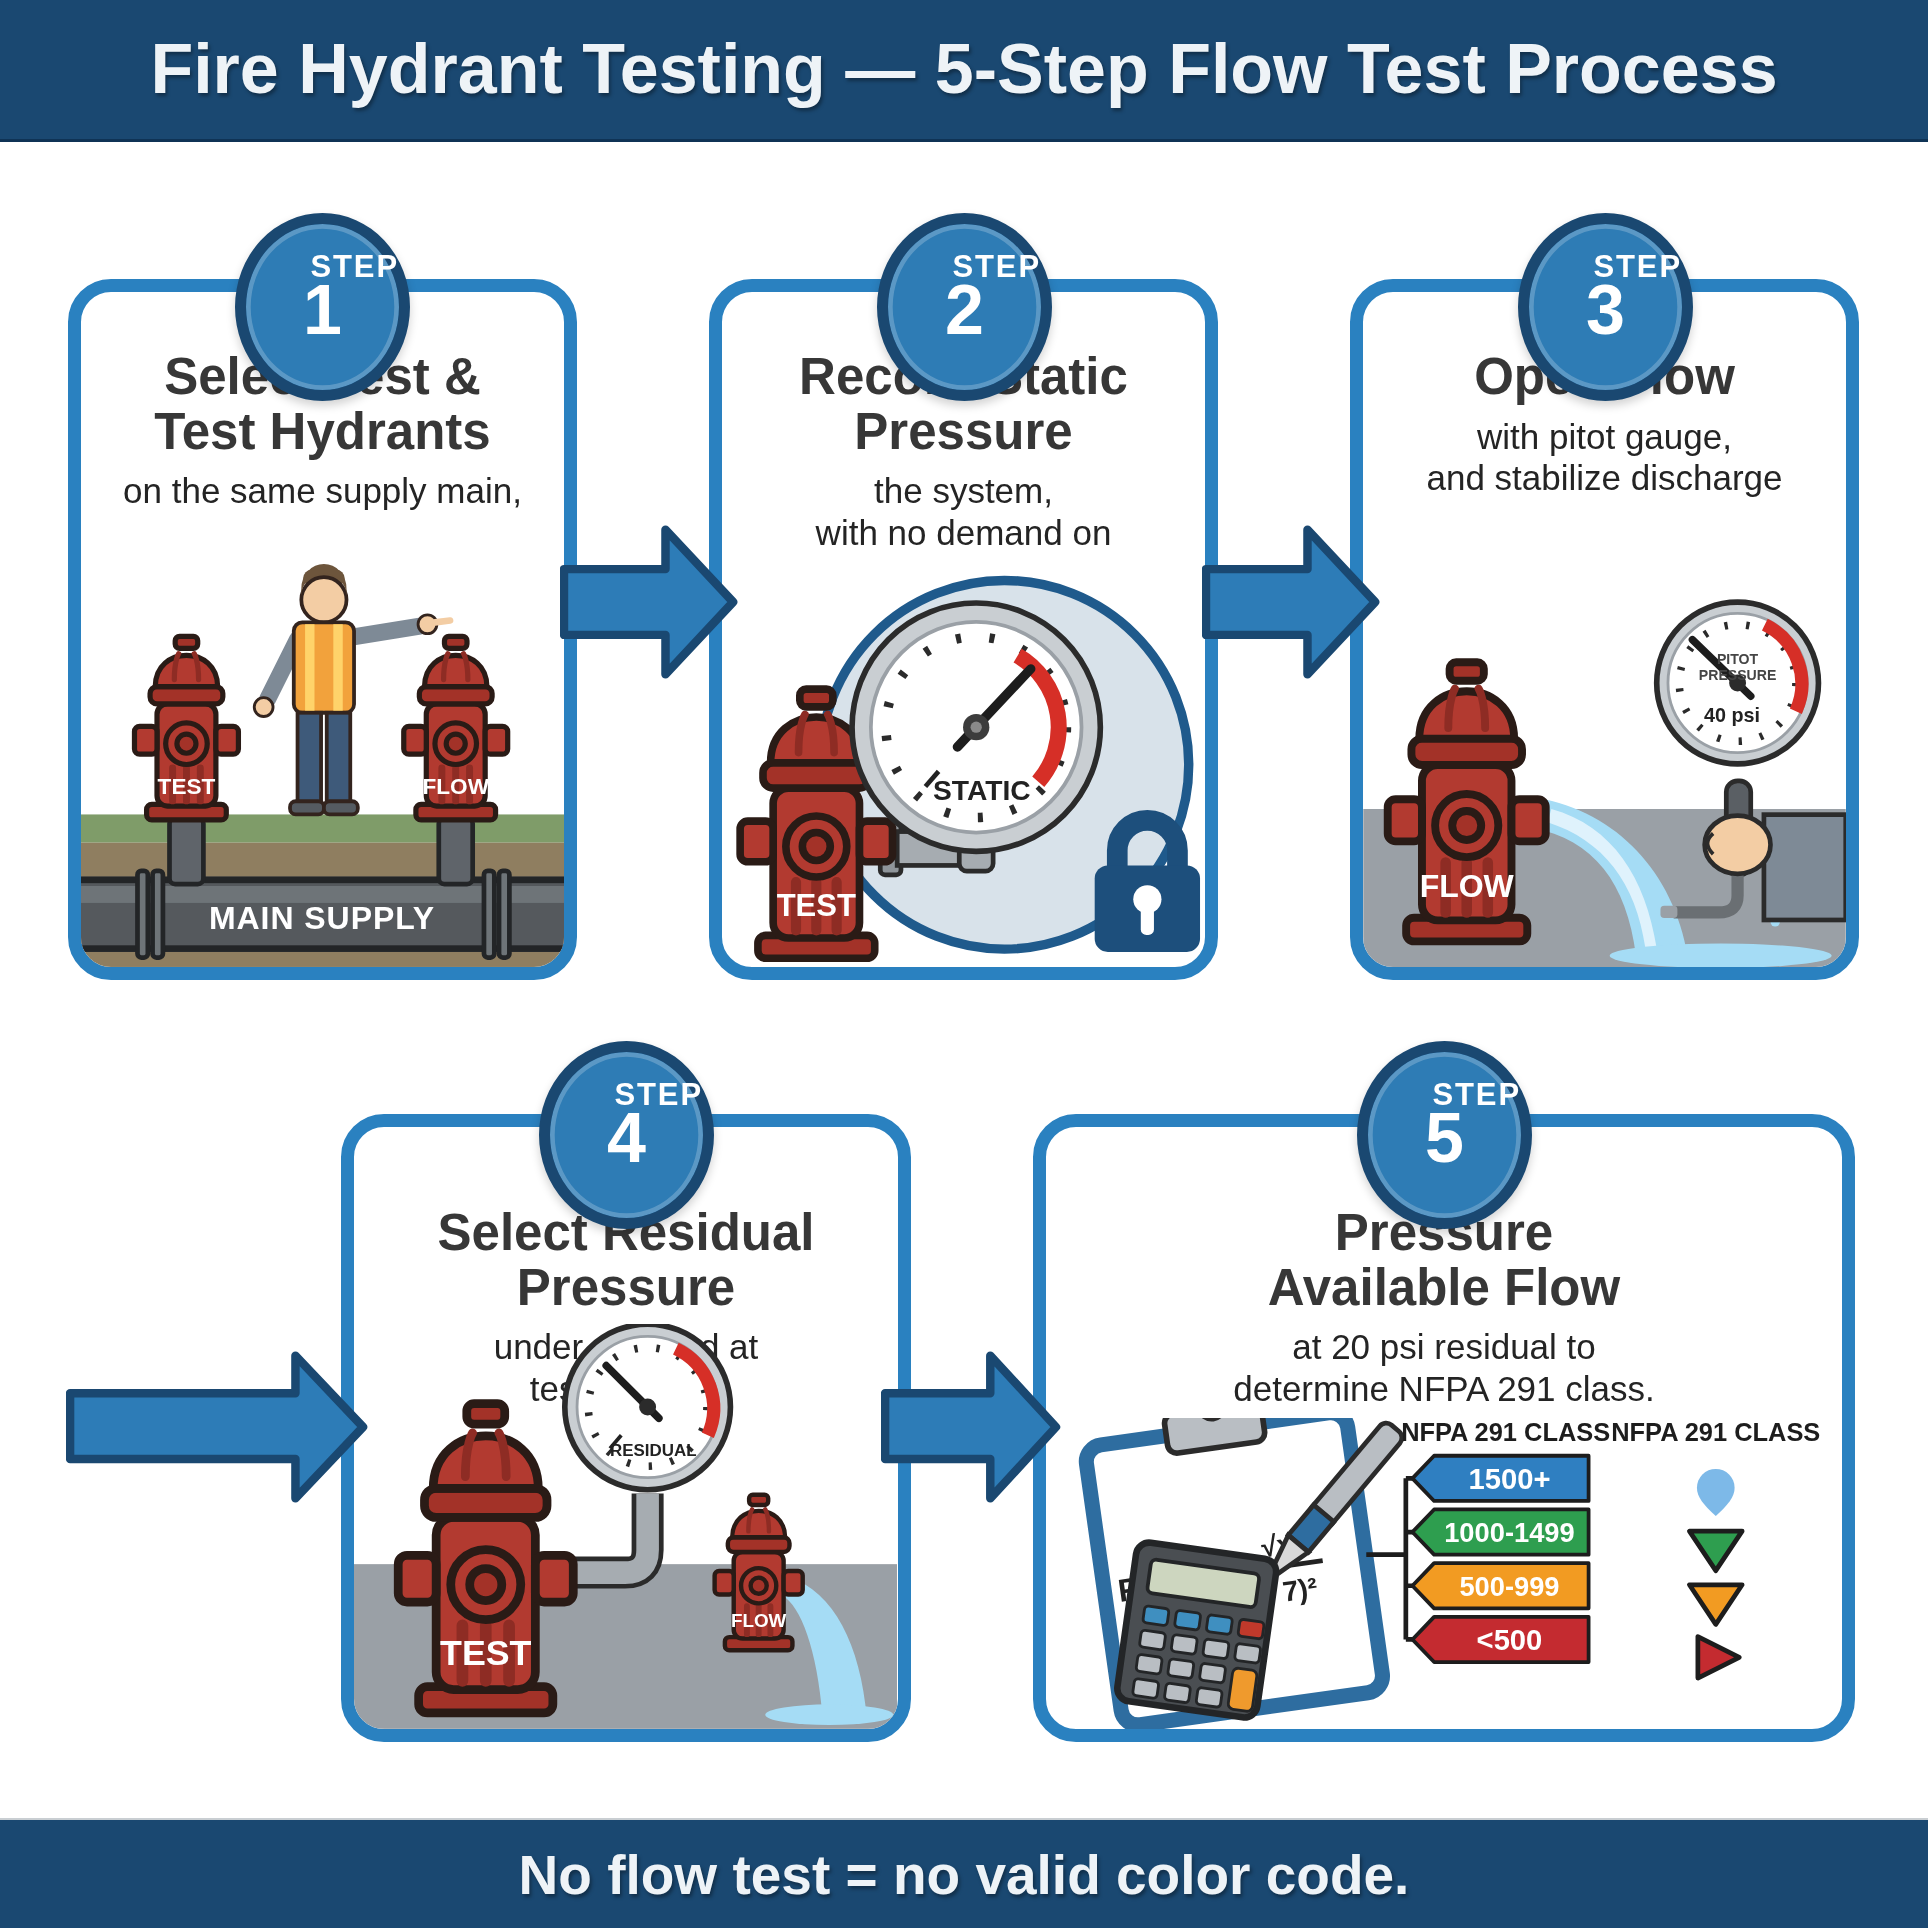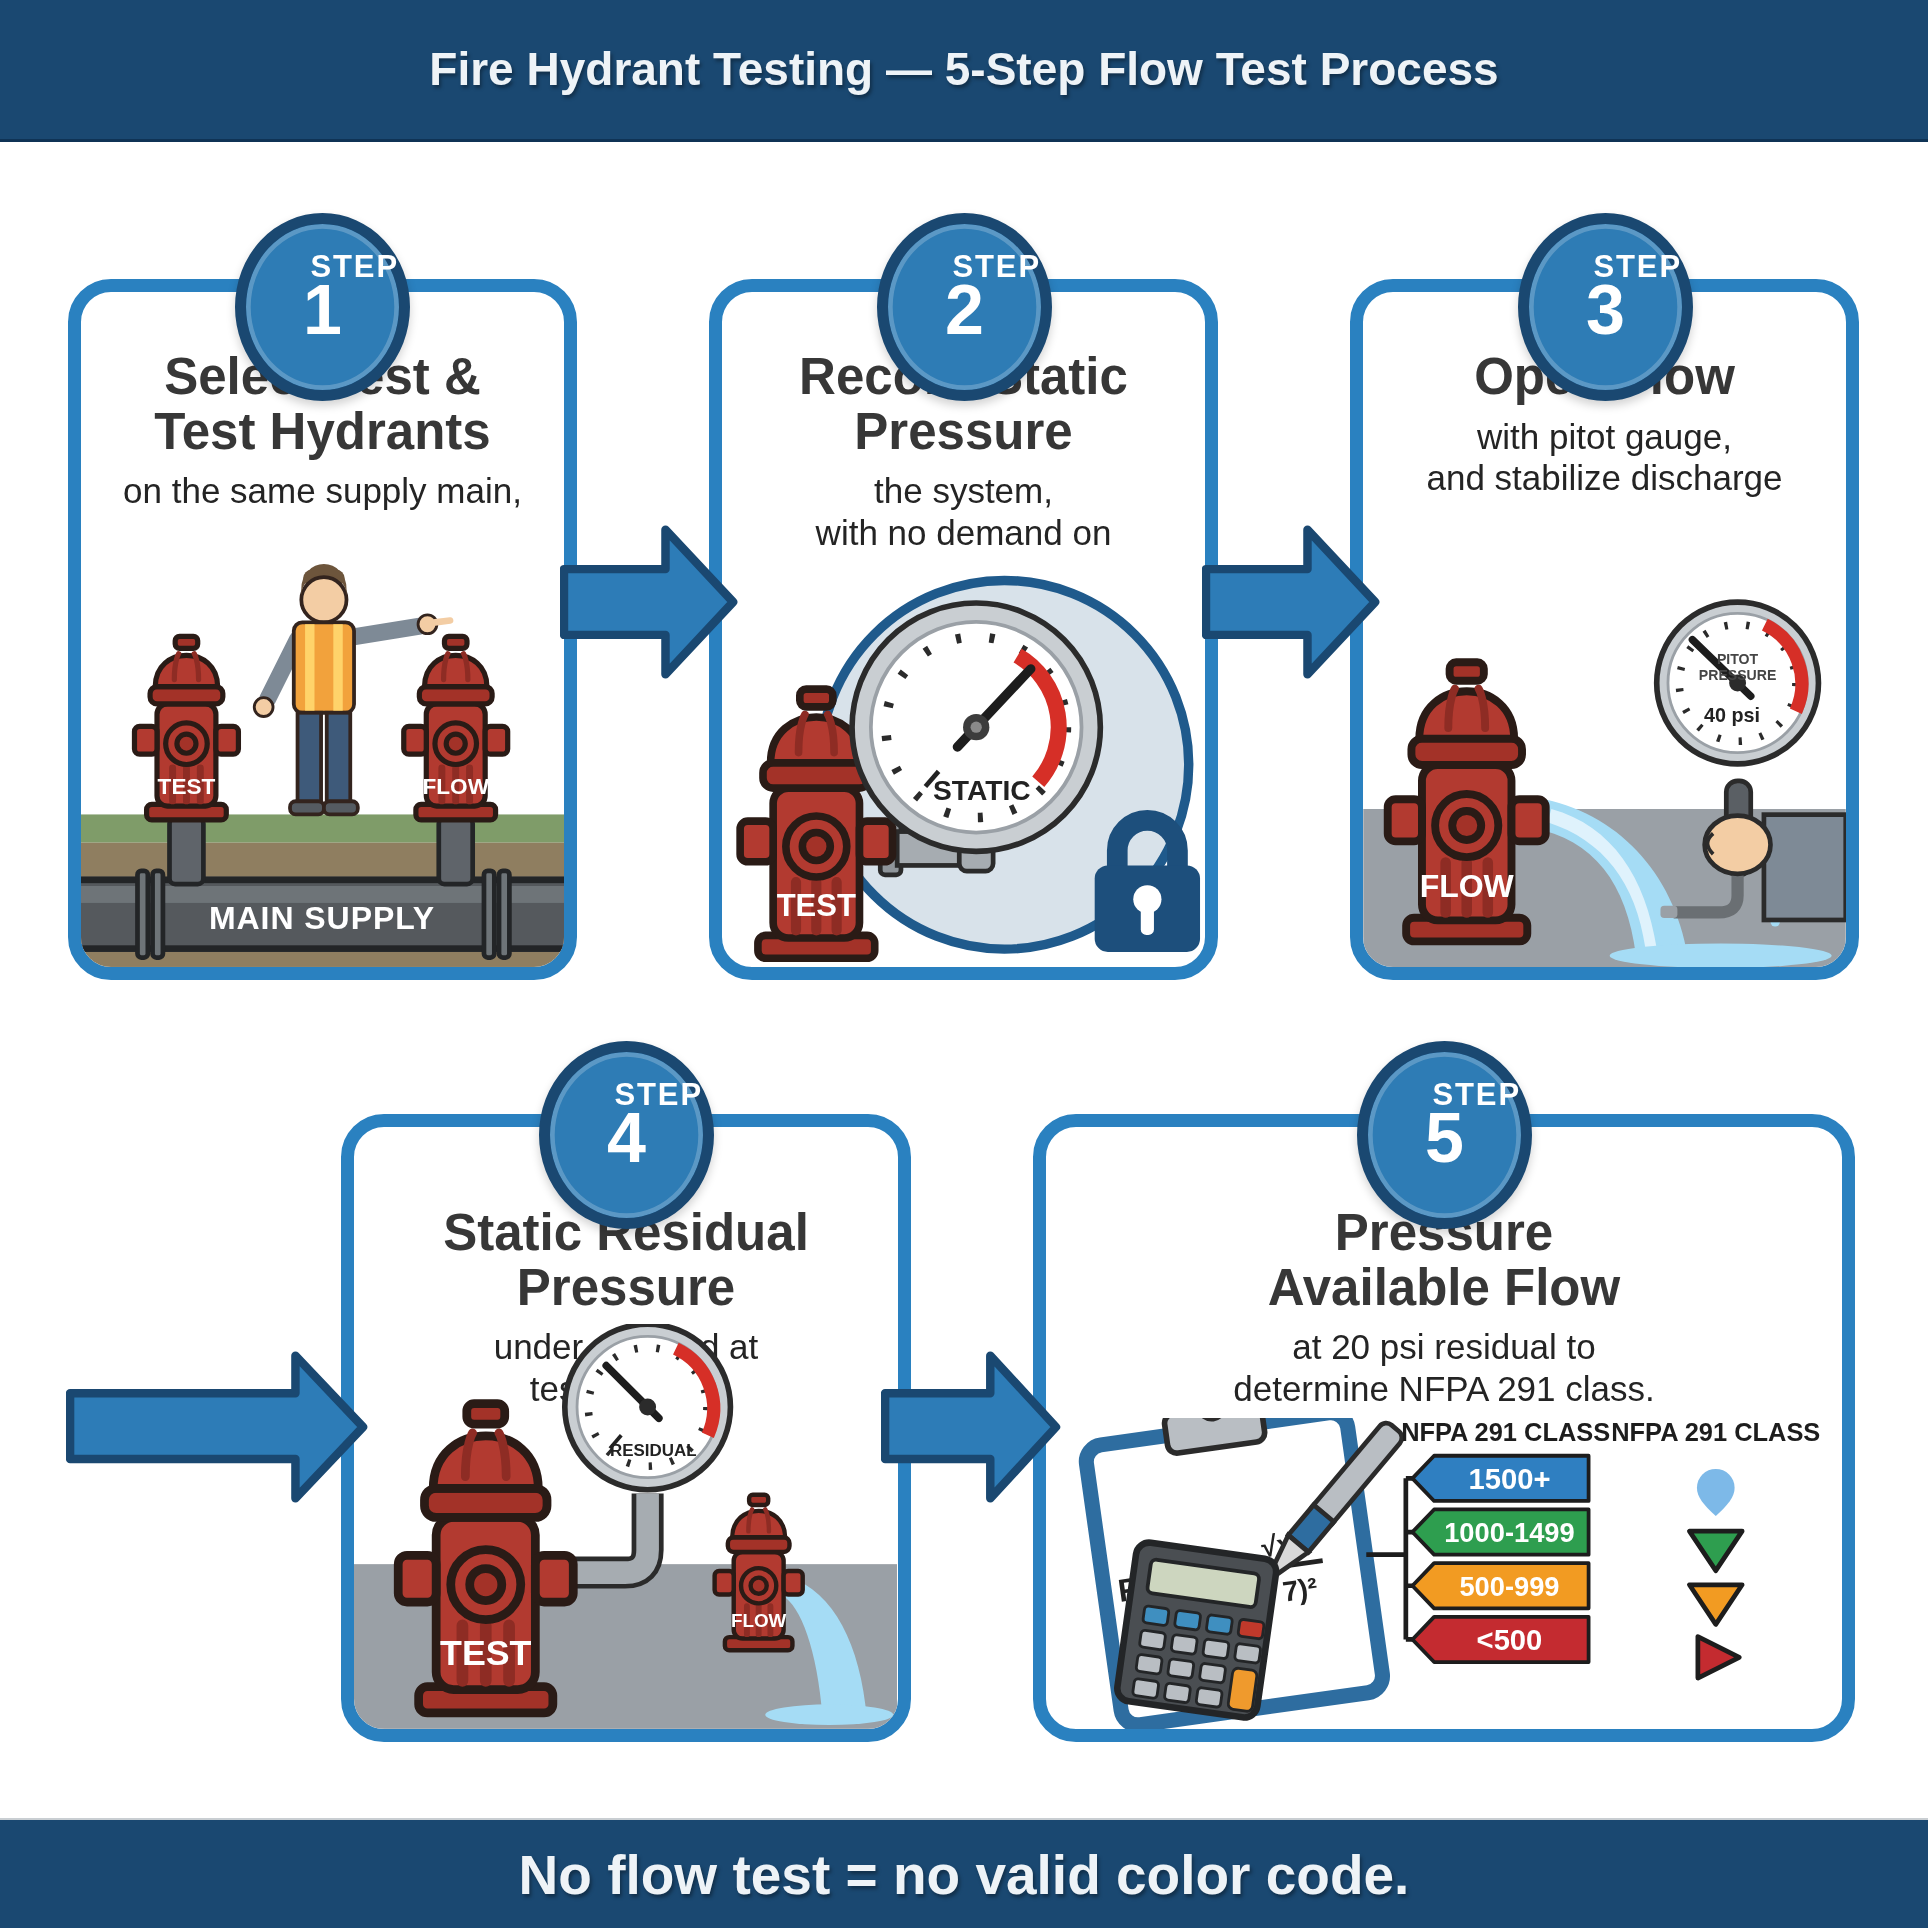--- a/index.html
+++ b/index.html
@@ -1,20 +1,20 @@
 <!DOCTYPE html>
 <html style="font-size:15px"><head>
 <meta charset="utf-8">
 <style>
   html,body{margin:0;padding:0;}
   body{width:1928px;height:1928px;position:relative;background:#fff;
        font-family:"Liberation Sans",sans-serif;overflow:hidden;}
   .banner{position:absolute;left:0;width:100%;background:#1a4871;color:#eef3f7;
           text-align:center;font-weight:700;}
-  #header{top:0;height:139px;line-height:139px;font-size:46px;
+  #header{top:0;height:139px;line-height:139px;font-size:70px;
           text-shadow:1.9px 2.8px 3.8px rgba(0,0,0,.35);border-bottom:3.8px solid #0f3355;}
   #footer{top:1818px;height:110px;line-height:110px;font-size:55px;
           text-shadow:1.9px 2.8px 3.8px rgba(0,0,0,.35);border-top:2.8px solid #c9ced2;}
   .card{position:absolute;background:#fff;border:13px solid #2a81c0;border-radius:43px;
         box-sizing:border-box;overflow:hidden;}
   #card1{left:68px;top:279px;width:509px;height:701px;}
   #card2{left:709px;top:279px;width:509px;height:701px;}
   #card3{left:1350px;top:279px;width:509px;height:701px;}
   #card4{left:341px;top:1114px;width:570px;height:628px;}
   #card5{left:1033px;top:1114px;width:822px;height:628px;}
@@ -189,21 +189,21 @@
       <circle cx="398" cy="118" r="9" fill="#2b2b2b"></circle>
       <text x="398" y="98" text-anchor="middle" font-size="15" font-weight="700" fill="#454545">PITOT</text>
       <text x="398" y="115" text-anchor="middle" font-size="15" font-weight="700" fill="#454545">PRESSURE</text>
       <text x="392" y="160" text-anchor="middle" font-size="21" font-weight="700" fill="#222">40 psi</text>
     </g>
   </svg>
 </div>
 
 <div class="card row2" id="card4">
   <div class="card-title">
-    <div>Static Residual</div>
+    <div>Select Residual</div>
     <div>Pressure</div>
   </div>
   <div class="card-sub">
     <div>under demand at</div>
     <div>test hydrant,</div>
   </div>
   <svg class="illus" width="543" height="405" viewBox="0 0 577 430">
     <rect x="0" y="255" width="577" height="175" fill="#9aa0a6"></rect>
     <g>
       <path d="M 462 268 C 510 285 538 340 545 418 L 498 418 C 492 345 475 300 455 288 Z" fill="#a5dcf5"></path>

